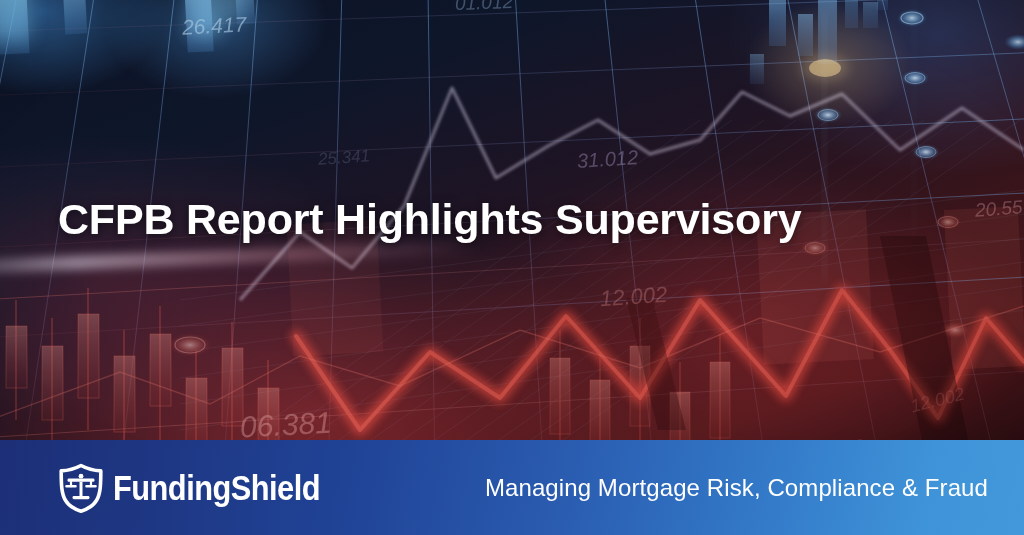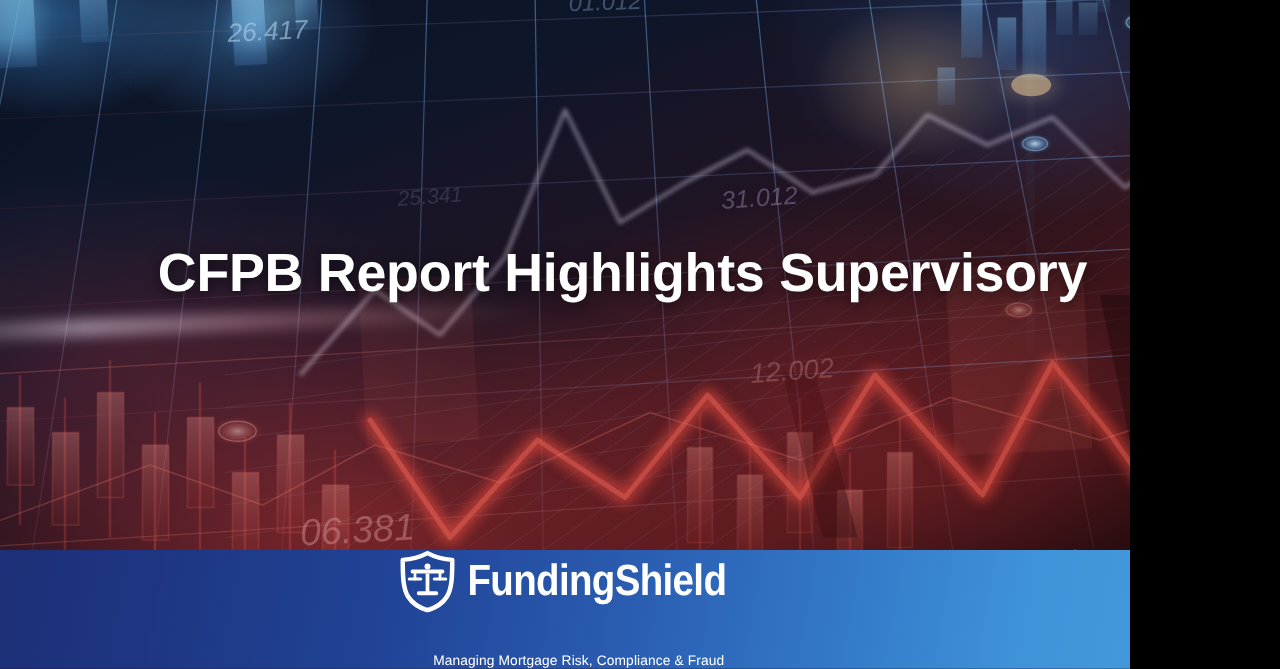--- a/index.html
+++ b/index.html
@@ -2,26 +2,25 @@
 <html><head>
 <meta charset="utf-8">
 <style>
   html, body {
     margin: 0;
     padding: 0;
     background: #000;
   }
   #stage {
     position: relative;
-    width: 904px;
+    width: 1024px;
     height: 535px;
     overflow: hidden;
     font-family: "Liberation Sans", sans-serif;
     background: #0a0d16;
-    text-align: center;
   }
 
   
   .bg-layer {
     position: absolute;
     inset: 0;
     pointer-events: none;
   }
   
   .bg-base {
@@ -107,40 +106,39 @@
         #204396 34%,
         #2a5cb0 55%,
         #3379c8 74%,
         #3f93d8 90%,
         #4398db 100%);
     display: flex;
     align-items: center;
     justify-content: space-between;
     padding: 0 34px 0 58px;
     box-sizing: border-box;
-    flex-direction: column;
   }
   .brand {
     display: flex;
     align-items: center;
     gap: 9px;
   }
   .brand-shield { display: block; }
   .brand-name {
     color: #ffffff;
     font-size: 35px;
     font-weight: 700;
     letter-spacing: -0.6px;
     transform: scaleX(0.88);
     transform-origin: left center;
     white-space: nowrap;
   }
   .tagline {
     color: #ffffff;
-    font-size: 11px;
+    font-size: 24px;
     font-weight: 400;
     letter-spacing: 0.1px;
     white-space: nowrap;
     margin-right: 2px;
   }
 </style>
 </head>
 <body>
 
 <div id="stage">

